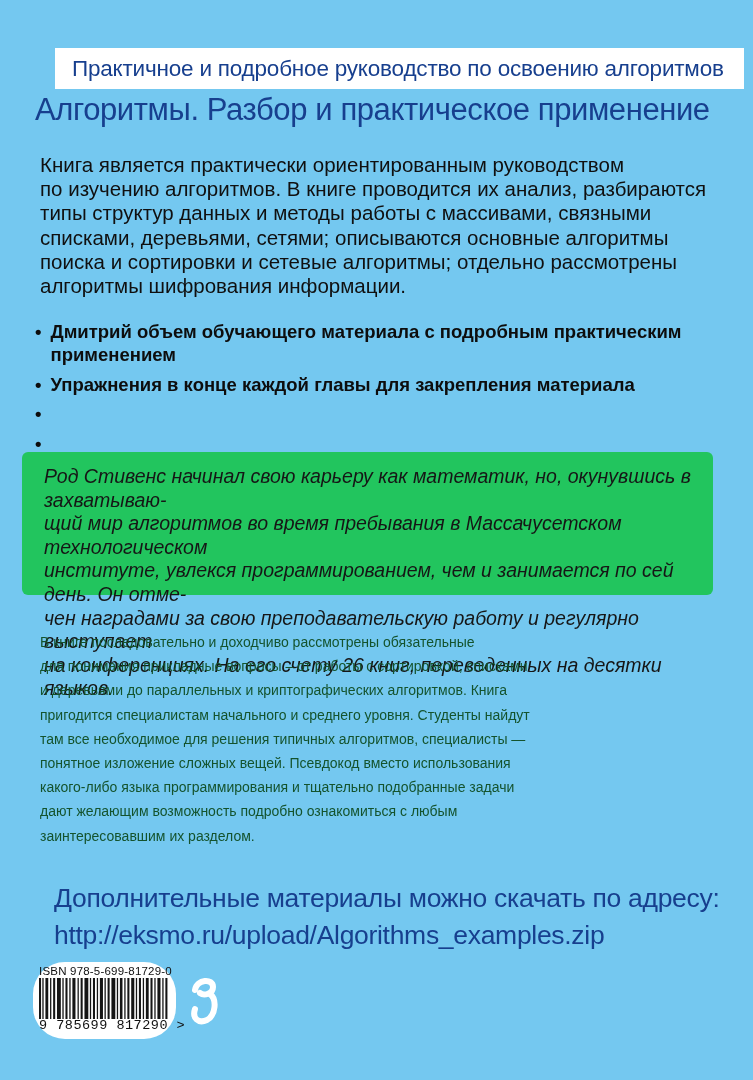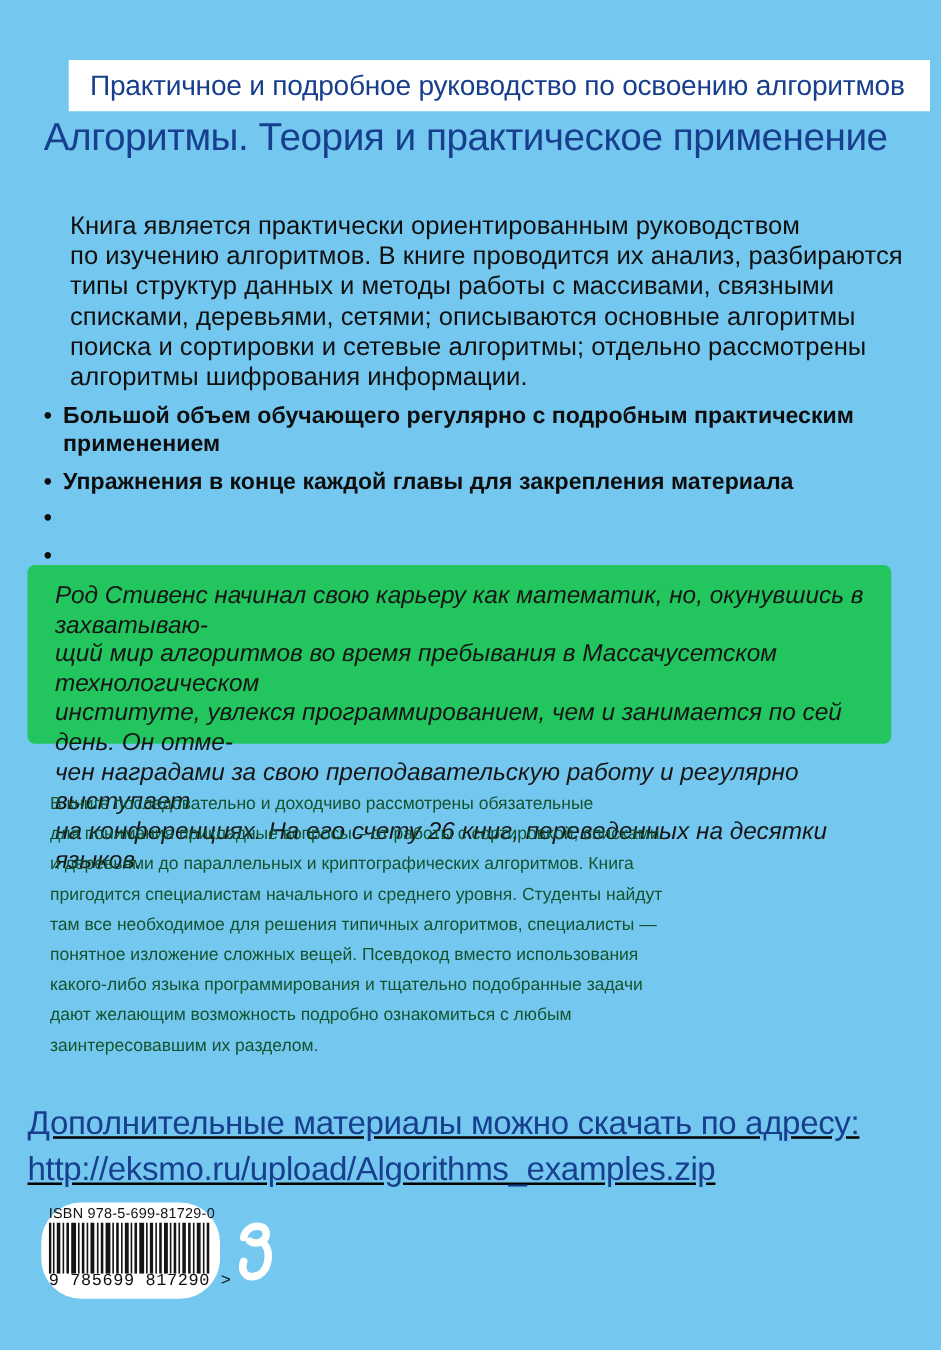--- a/index.html
+++ b/index.html
@@ -26,21 +26,21 @@
   .book-title {
     position: absolute; left: 35px; top: 92px;
     margin: 0;
     font-size: 31px; font-weight: normal;
     color: #173F8E; letter-spacing: -0.4px;
     white-space: nowrap;
   }
 
   .desc {
     position: absolute; left: 40px; top: 153px;
-    width: 680px; margin: 16px;
+    width: 680px; margin: 0;
     font-size: 20.5px; line-height: 24.2px;
     color: #101010; white-space: pre-line;
   }
 
   .features {
     position: absolute; left: 35px; top: 320px;
     width: 700px; margin: 0; padding: 0;
     list-style: none;
   }
   .features li {
@@ -70,21 +70,21 @@
   }
 
   .attribution {
     position: absolute; left: 40px; top: 842px;
     width: 636px; margin: 0;
     text-align: right;
     font-size: 17.5px; color: #173F8E;
   }
 
   .download {
-    position: absolute; left: 22px; top: 880px; margin: 0; text-decoration: underline;
+    position: absolute; left: 54px; top: 880px; margin: 0;
   }
   .download p {
     margin: 0;
     font-size: 26.5px; line-height: 37px;
     color: #173F8E; letter-spacing: -0.3px;
   }
 
   .barcode {
     position: absolute; left: 33px; top: 962px;
     width: 143px; height: 77px;
@@ -111,33 +111,33 @@
 </style>
 </head>
 <body>
 
 <div class="page">
 
   <div class="tagline-banner">
     <span>Практичное и подробное руководство по освоению алгоритмов</span>
   </div>
 
-  <h1 class="book-title">Алгоритмы. Теория и практическое применение</h1>
+  <h1 class="book-title">Алгоритмы. Разбор и практическое применение</h1>
 
   <p class="desc">Книга является практически ориентированным руководством
 по изучению алгоритмов. В книге проводится их анализ, разбираются
 типы структур данных и методы работы с массивами, связными
 списками, деревьями, сетями; описываются основные алгоритмы
 поиска и сортировки и сетевые алгоритмы; отдельно рассмотрены
 алгоритмы шифрования информации.</p>
 
   <ul class="features">
     <li>
       <span class="bullet">•</span>
-      <span>Большой объем обучающего регулярно с подробным практическим применением</span>
+      <span>Дмитрий объем обучающего материала с подробным практическим применением</span>
     </li>
     <li>
       <span class="bullet">•</span>
       <span>Упражнения в конце каждой главы для закрепления материала</span>
     </li>
     <li>
       <span class="bullet">•</span>
     </li>
     <li>
       <span class="bullet">•</span>

